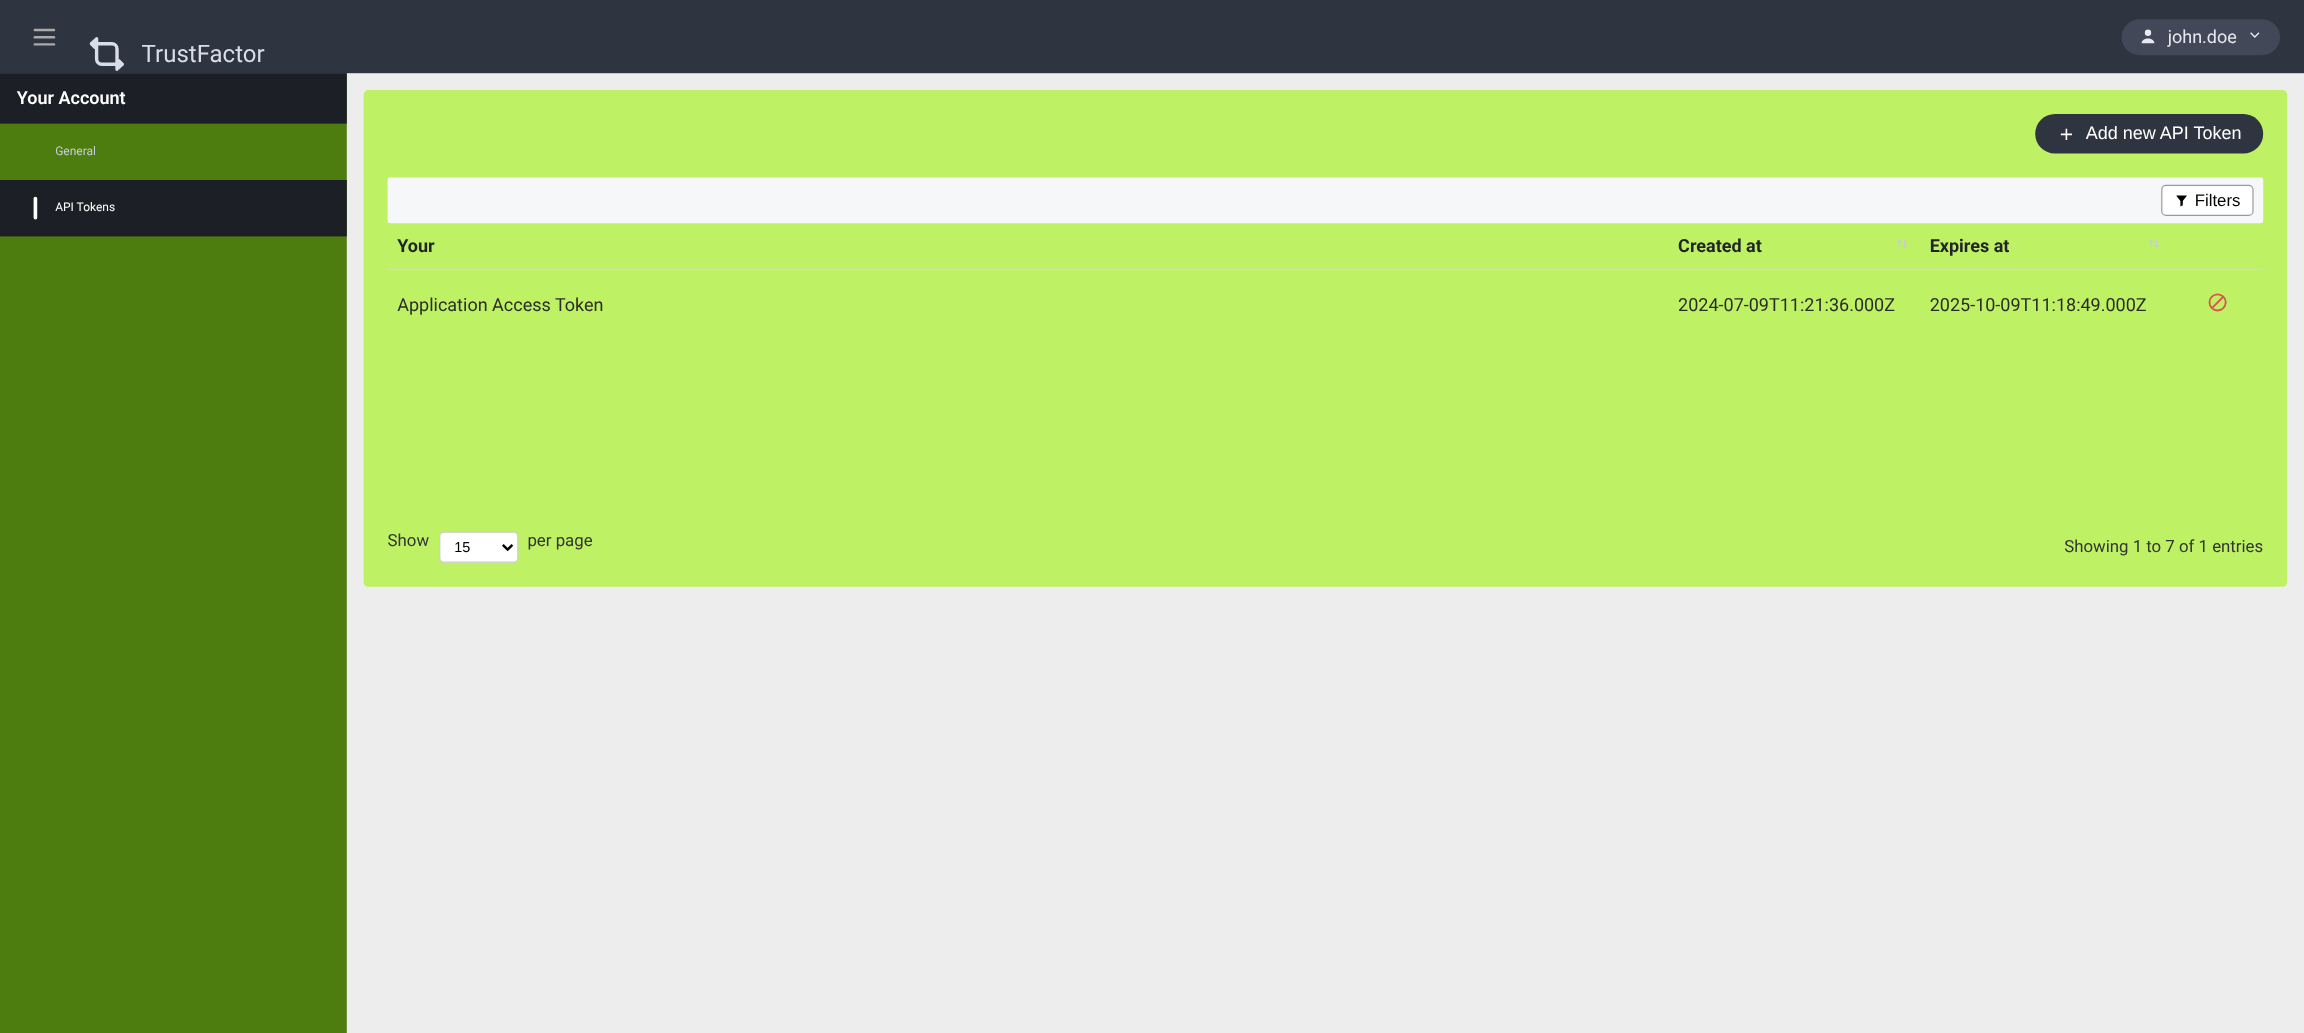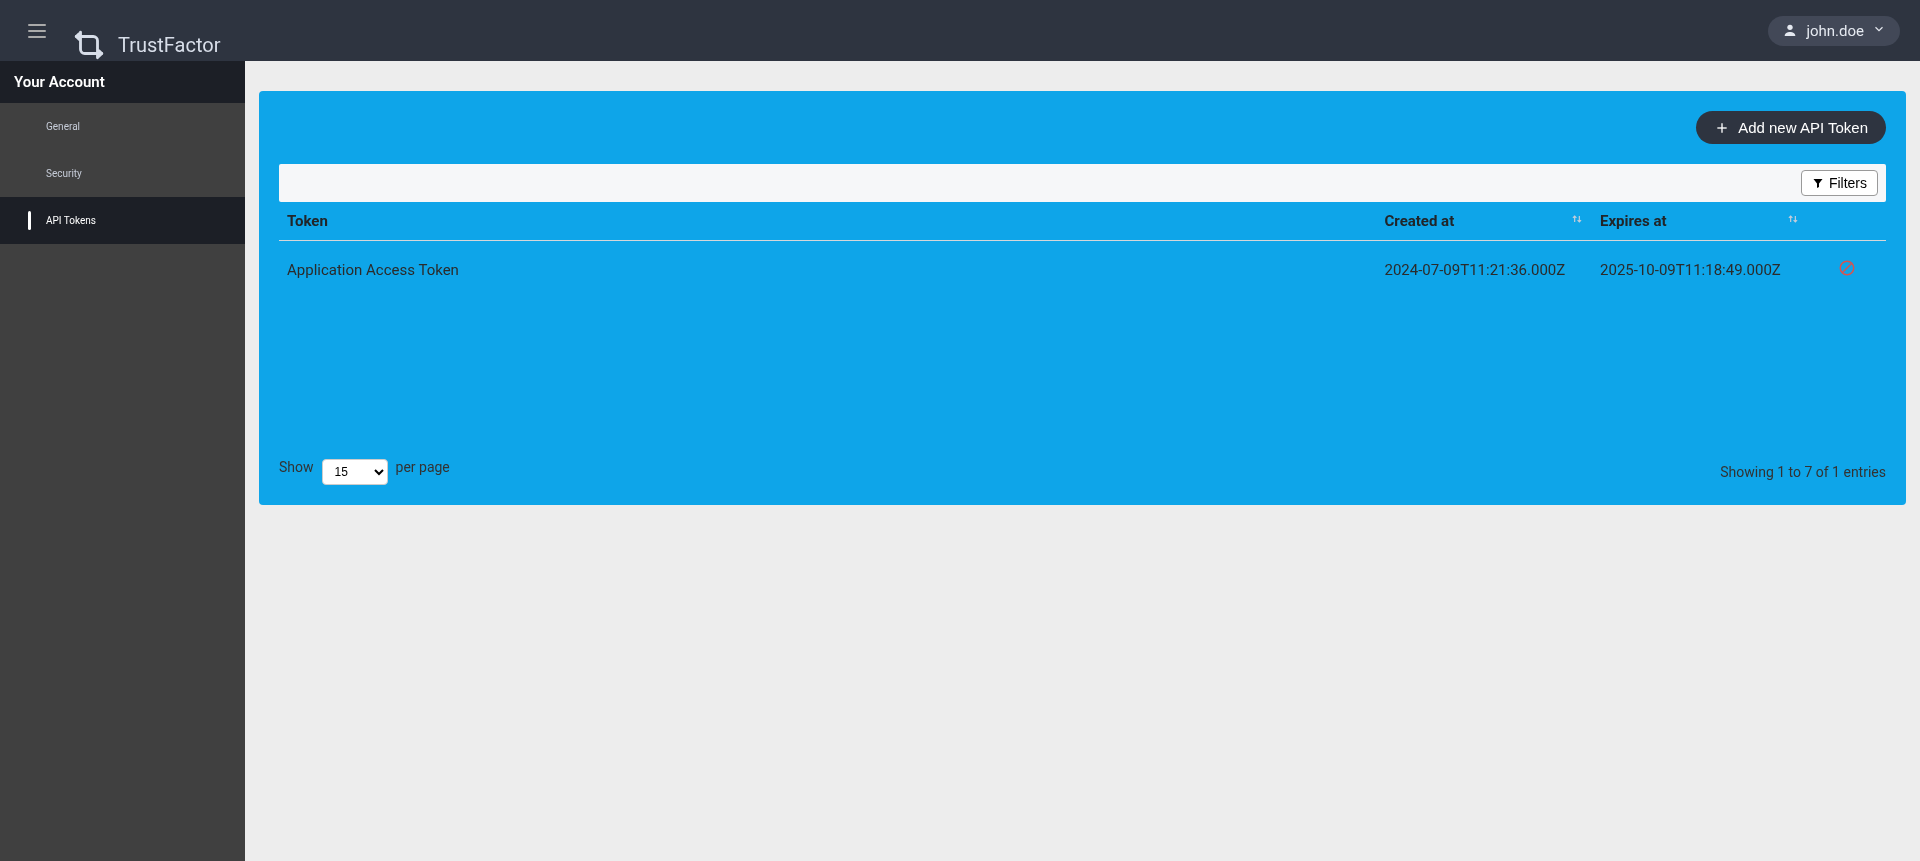--- a/index.html
+++ b/index.html
@@ -68,22 +68,22 @@
       gap: 8px;
       color: #e5e9f0;
       cursor: pointer;
       font-size: 15px;
     }
     .main {
       display: flex;
       height: calc(100% - 61px);
     }
     .sidebar {
-      width: 245px;
-      background: #404040;
+      width: 289px;
+      background: #4d7c0f;
       flex-shrink: 0;
     }
     .sidebar-header {
       background: #1c1f26;
       color: #fff;
       padding: 12px 14px;
       font-size: 15px;
       font-weight: 600;
     }
     .sidebar-item {
@@ -106,24 +106,23 @@
       width: 3px;
       background: #fff;
       border-radius: 2px;
     }
     .content {
       flex: 1;
       padding: 14px;
       overflow: auto;
     }
     .card {
-      background: #0ea5e9;
+      background: #bef264;
       border-radius: 4px;
       padding: 20px;
-      margin-top: 16px;
     }
     .card-top {
       display: flex;
       justify-content: flex-end;
       margin-bottom: 20px;
     }
     .btn-primary {
       background: #2e3440;
       color: #fff;
       border: none;
@@ -242,21 +241,20 @@
           </svg>
       </span>
     </div>
   </div>
 </div>
 
 <div class="main">
   <div class="sidebar">
     <div class="sidebar-header">Your Account</div>
     <div class="sidebar-item">General</div>
-    <div class="sidebar-item">Security</div>
     <div class="sidebar-item active">API Tokens</div>
   </div>
 
   <div class="content">
     <div class="card">
       <div class="card-top">
         <button class="btn-primary">
           <span>
             <svg width="16" height="16" viewBox="0 0 24 24" fill="none" stroke="currentColor" stroke-width="2">
                 <line x1="12" y1="5" x2="12" y2="19"></line>
@@ -275,21 +273,21 @@
               </svg>
           </span>
           <span>Filters</span>
         </button>
       </div>
 
       <table>
         <thead>
           <tr>
             <th class="col-name">
-              <span>Token</span>
+              <span>Your</span>
             </th>
             <th class="col-created">
               <span>Created at</span>
               <span class="th-sort">
                 <svg width="14" height="14" viewBox="0 0 24 24" fill="none" stroke="currentColor" stroke-width="2">
                     <path d="M8 17 L8 7 M5 10 L8 7 L11 10"></path>
                     <path d="M16 7 L16 17 M13 14 L16 17 L19 14"></path>
                   </svg>
               </span>
             </th>

